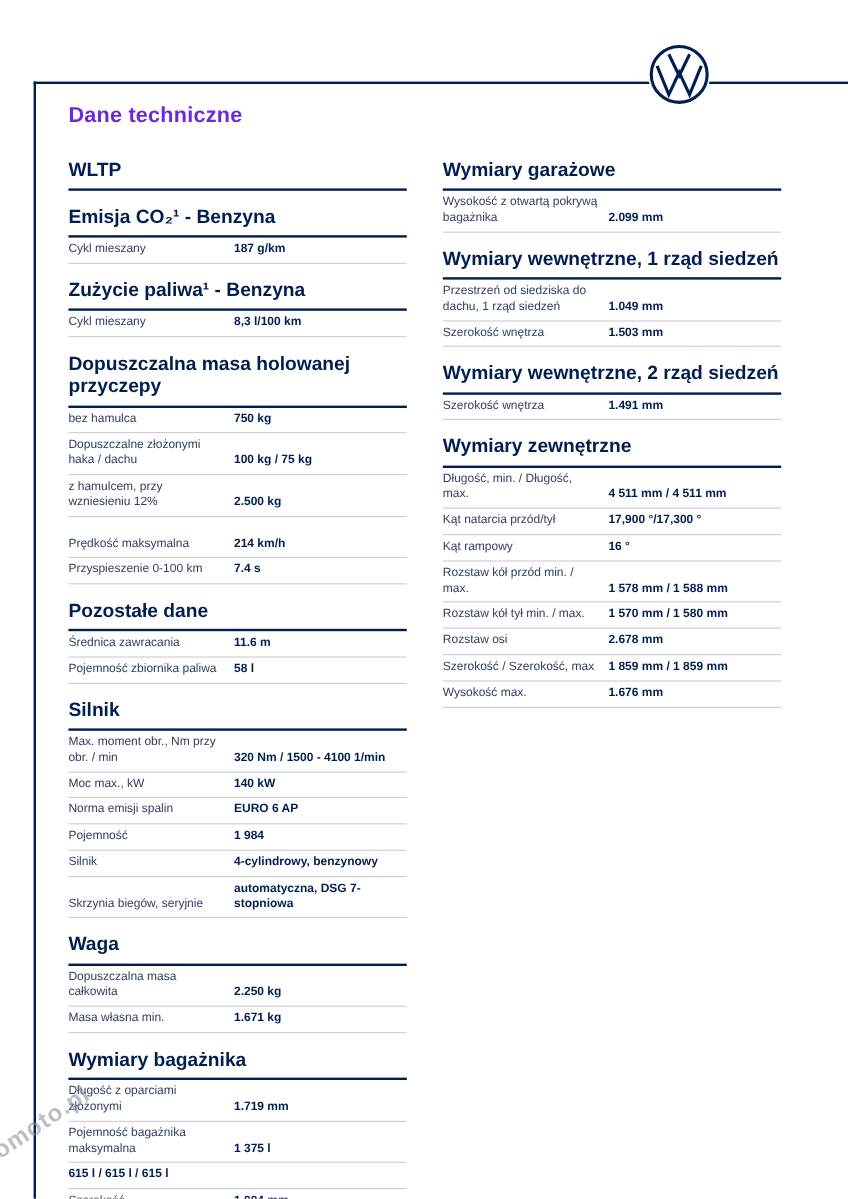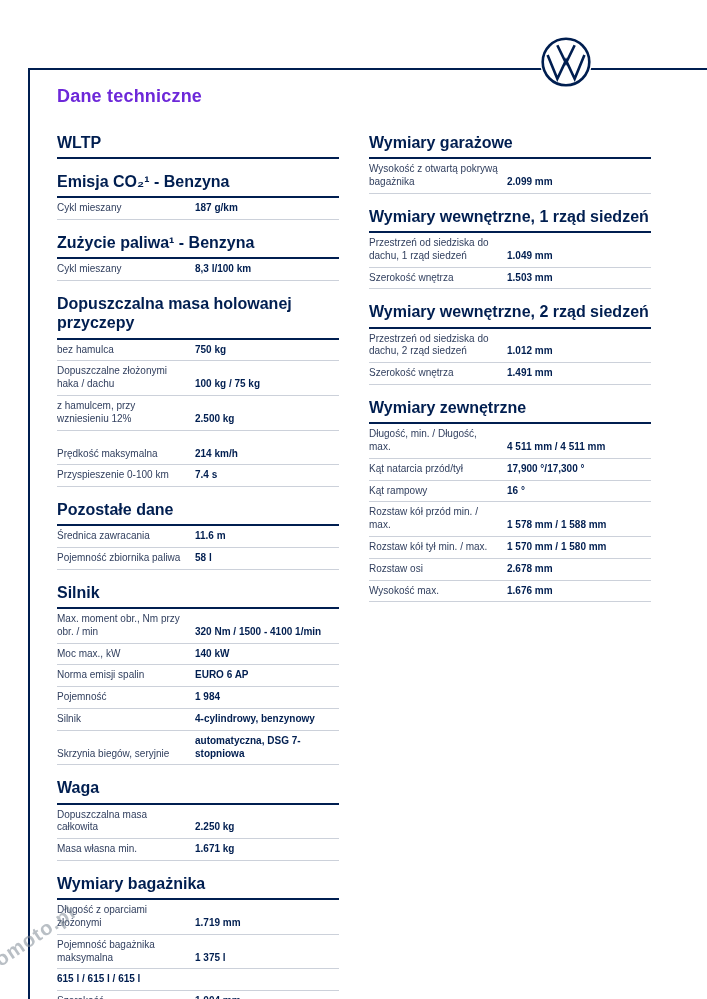--- a/index.html
+++ b/index.html
@@ -233,24 +233,20 @@
   <div class="row">
     <div class="row-label">Szerokość wnętrza</div>
     <div class="row-value">1.503 mm</div>
   </div>
 </div>
   </section>
 
   <section class="section">
     <h2 class="section-header">Wymiary wewnętrzne, 2 rząd siedzeń</h2>
     <div class="rows">
-  <div class="row">
-    <div class="row-label">Przestrzeń od siedziska do dachu, 2 rząd siedzeń</div>
-    <div class="row-value">1.012 mm</div>
-  </div>
 
   <div class="row">
     <div class="row-label">Szerokość wnętrza</div>
     <div class="row-value">1.491 mm</div>
   </div>
 </div>
   </section>
 
   <section class="section">
     <h2 class="section-header">Wymiary zewnętrzne</h2>
@@ -278,20 +274,24 @@
   <div class="row">
     <div class="row-label">Rozstaw kół tył min. / max.</div>
     <div class="row-value">1 570 mm / 1 580 mm</div>
   </div>
 
   <div class="row">
     <div class="row-label">Rozstaw osi</div>
     <div class="row-value">2.678 mm</div>
   </div>
 
+  <div class="row">
+    <div class="row-label">Szerokość / Szerokość, max</div>
+    <div class="row-value">1 859 mm / 1 859 mm</div>
+  </div>
 
   <div class="row">
     <div class="row-label">Wysokość max.</div>
     <div class="row-value">1.676 mm</div>
   </div>
 </div>
   </section>
 </div>
   </div>
 </div>

